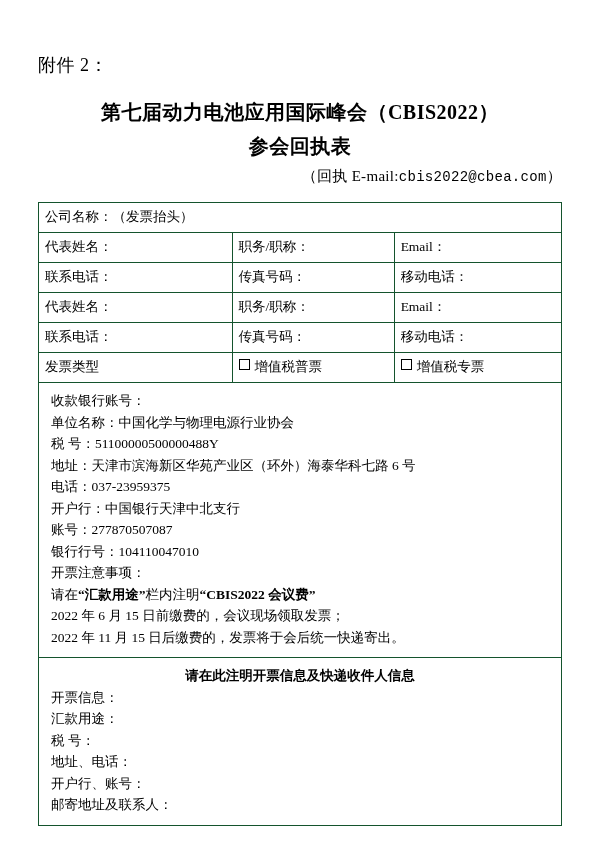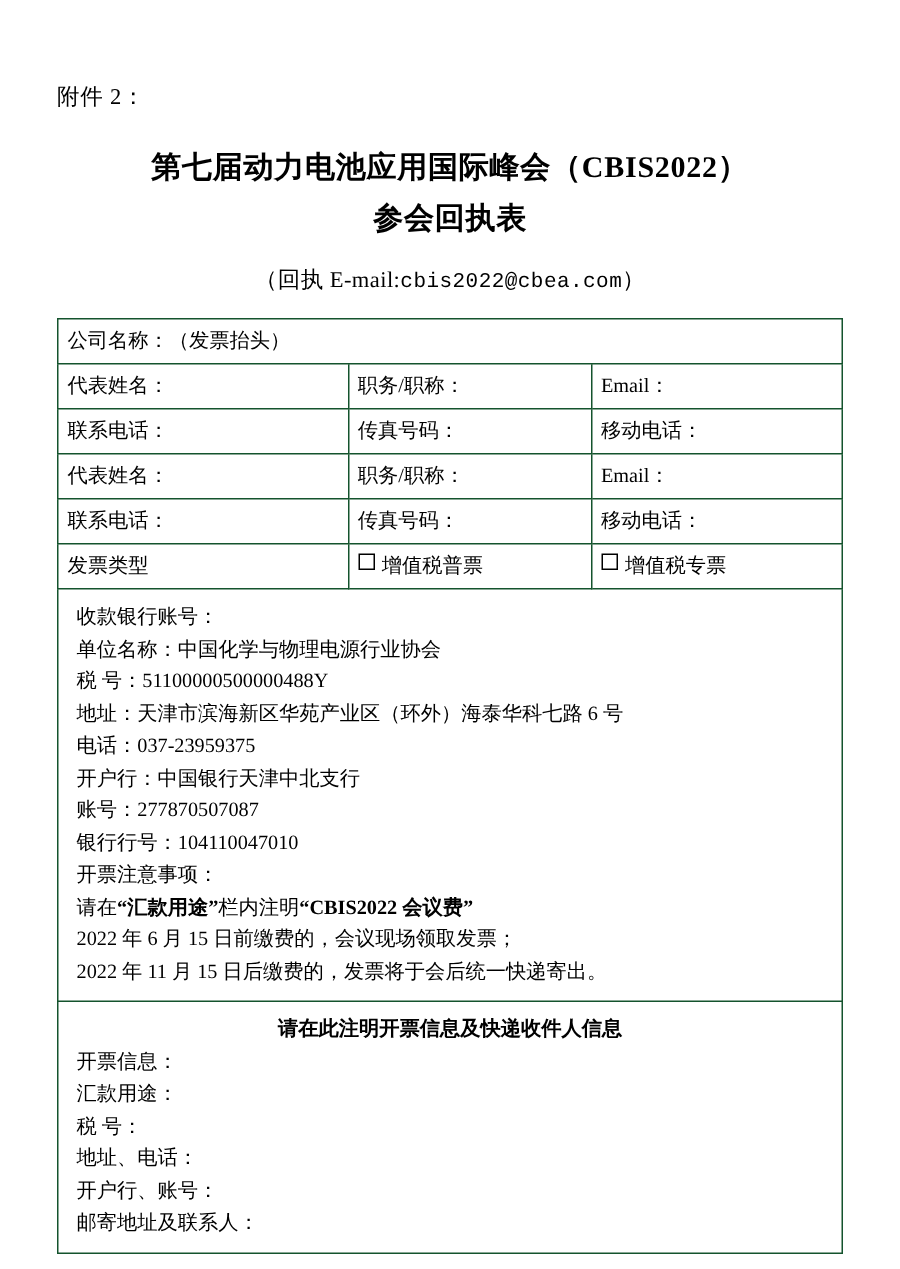--- a/index.html
+++ b/index.html
@@ -15,41 +15,41 @@
     overflow: hidden;
   }
   .page {
     position: relative;
     width: 600px;
     height: 846px;
     box-sizing: border-box;
     padding: 55px 38px 10px 38px;
   }
   .attachment-label {
-    font-size: 15px;
+    font-size: 18px;
     line-height: 20px;
     margin: 0 0 22px 0;
     letter-spacing: 0.5px;
   }
   .doc-title {
     text-align: center;
     font-size: 20px;
     font-weight: bold;
     line-height: 30px;
     letter-spacing: 0.5px;
     margin: 0;
   }
   .doc-title .line2 {
     display: block;
     margin-top: 4px;
   }
   .email-line {
-    text-align: center;
+    text-align: right;
     font-size: 15px;
-    margin: 16px 0 16px 0;
+    margin: 6px 0 16px 0;
     letter-spacing: 0.3px;
   }
   .email-line .mono {
     font-family: "Liberation Mono", "DejaVu Sans Mono", monospace;
     font-size: 14px;
   }
   table.form {
     width: 100%;
     border-collapse: collapse;
     table-layout: fixed;

